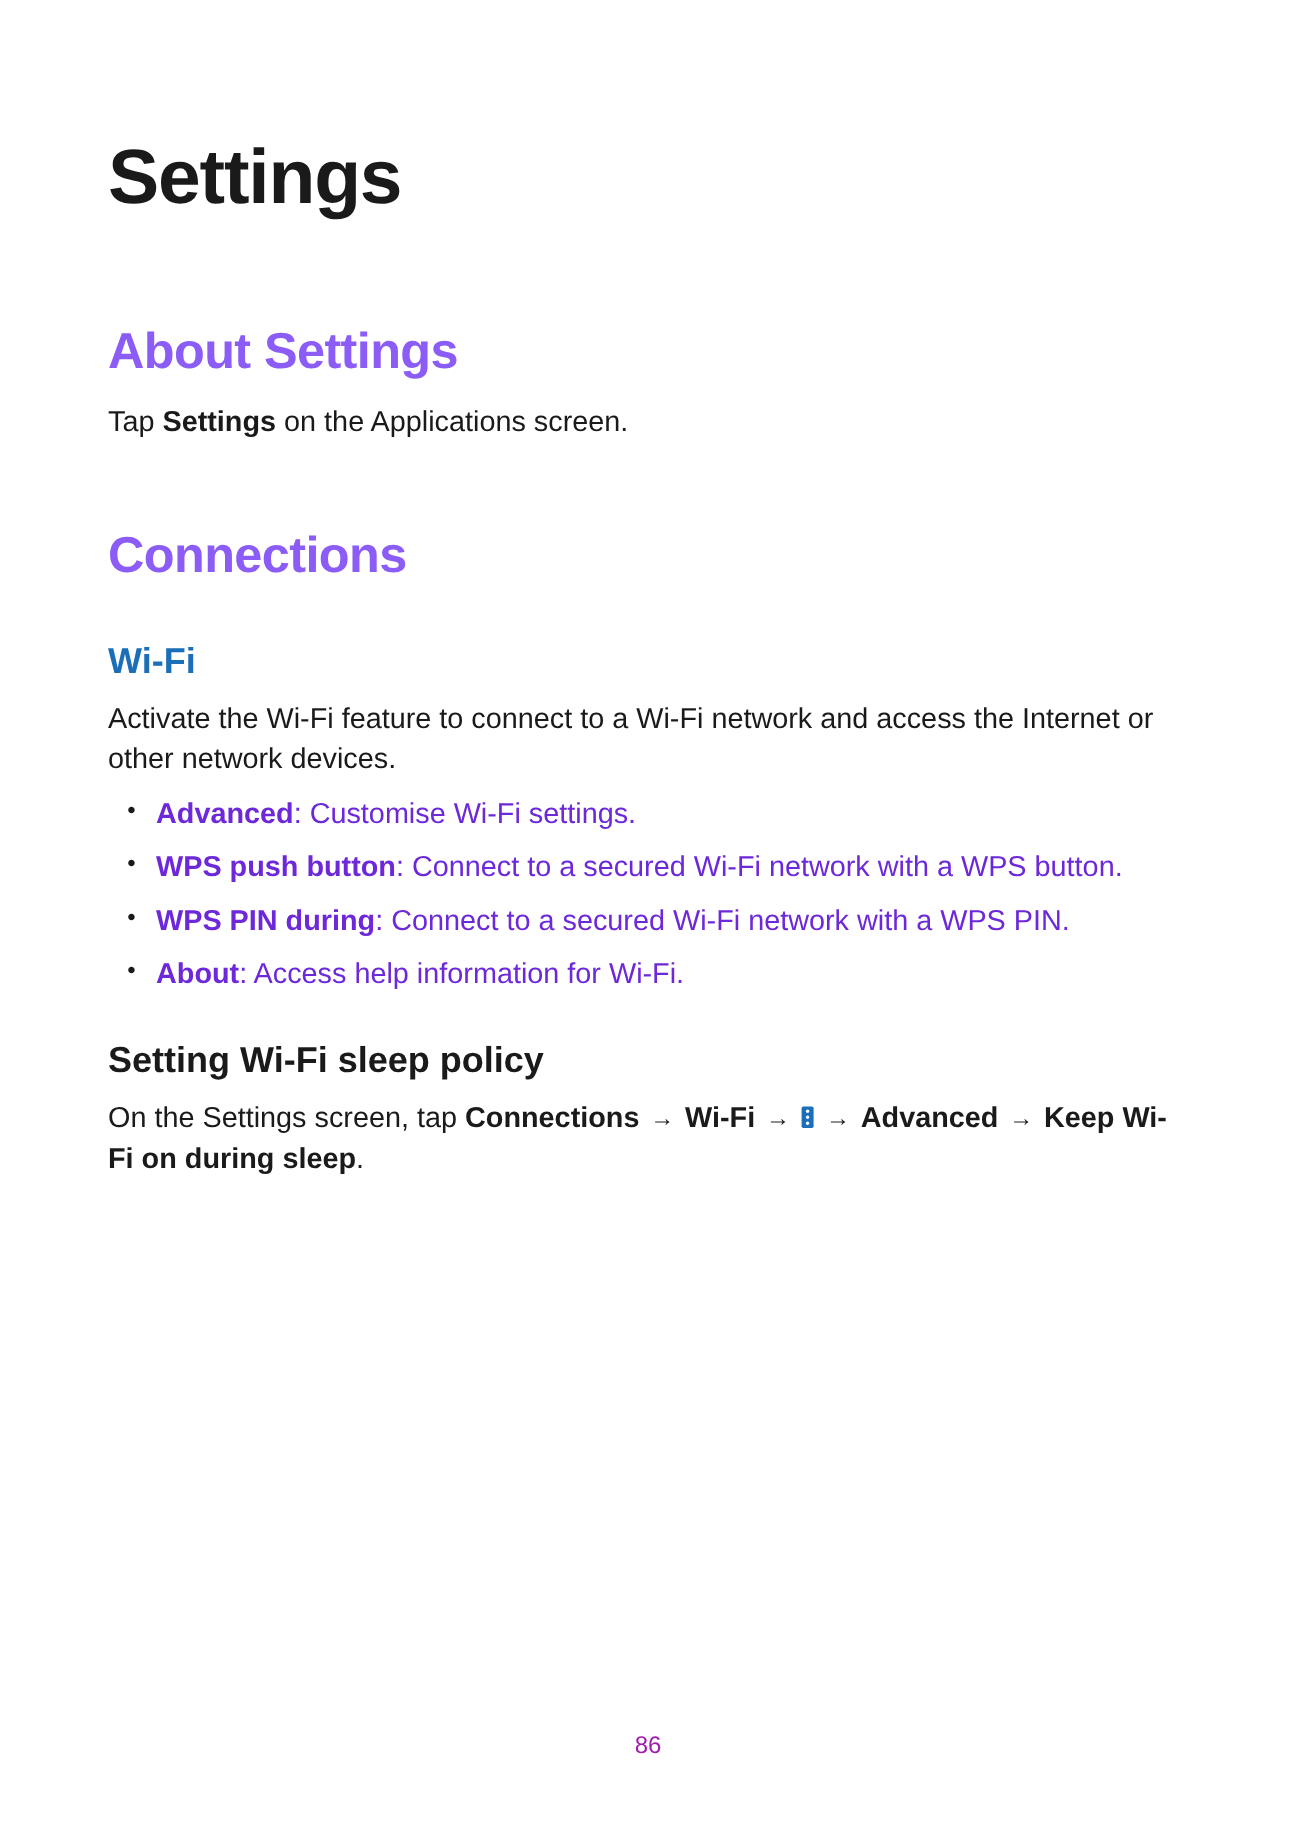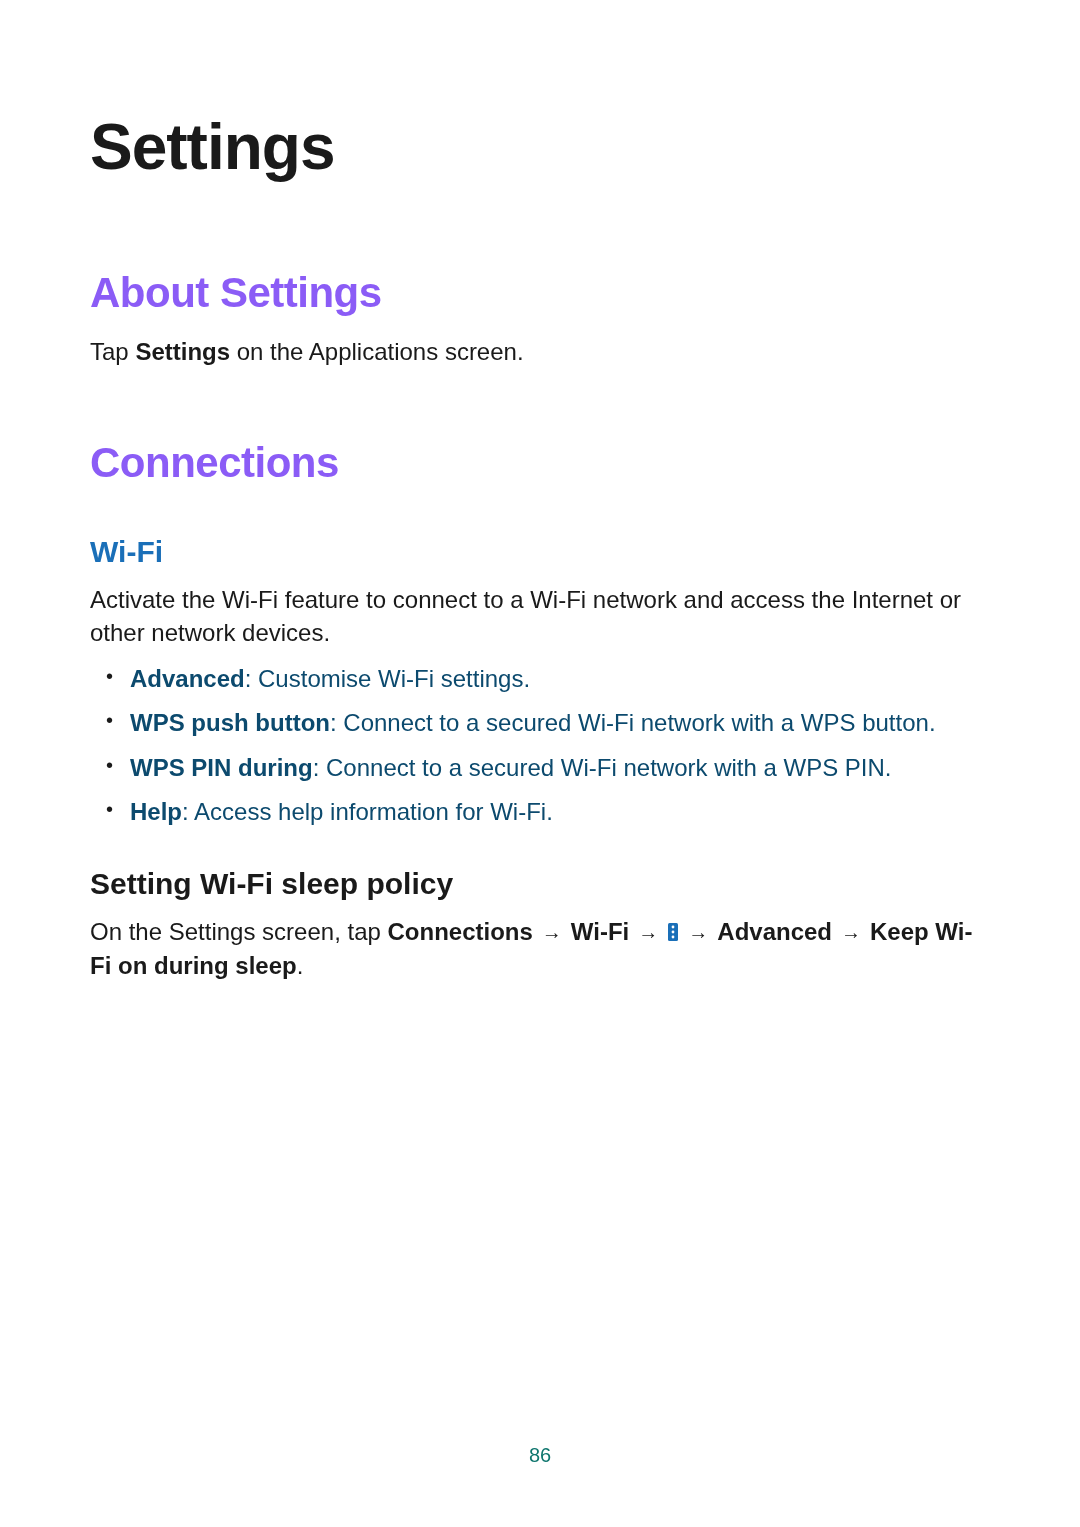--- a/index.html
+++ b/index.html
@@ -60,21 +60,21 @@
       font-weight: 700;
     }
     ul.bullet-list {
       list-style: none;
       padding-left: 40px;
       margin-top: 4px;
     }
     ul.bullet-list li {
       font-size: 24px;
       line-height: 1.6;
-      color: #0c4a6e;
+      color: #6d28d9;
       position: relative;
       margin-bottom: 6px;
     }
     ul.bullet-list li::before {
       content: "•";
       position: absolute;
       left: -24px;
       top: 0;
       font-size: 20px;
       color: #1a1a1a;
@@ -99,21 +99,21 @@
       font-size: 20px;
       vertical-align: 1px;
     }
     .page-number {
       position: absolute;
       bottom: 60px;
       left: 0;
       right: 0;
       text-align: center;
       font-size: 20px;
-      color: #0f766e;
+      color: #a21caf;
     }
   </style>
 </head>
 <body>
 
 <div class="page">
 
   <h1 class="chapter-title">Settings</h1>
 
   <h2 class="section-title">About Settings</h2>
@@ -138,21 +138,21 @@
     <li>
       <strong>Advanced</strong><span>: Customise Wi-Fi settings.</span>
     </li>
     <li>
       <strong>WPS push button</strong><span>: Connect to a secured Wi-Fi network with a WPS button.</span>
     </li>
     <li>
       <strong>WPS PIN during</strong><span>: Connect to a secured Wi-Fi network with a WPS PIN.</span>
     </li>
     <li>
-      <strong>Help</strong><span>: Access help information for Wi-Fi.</span>
+      <strong>About</strong><span>: Access help information for Wi-Fi.</span>
     </li>
   </ul>
 
   <div class="section-gap-sm"></div>
 
   <h4 class="subsub-title">Setting Wi-Fi sleep policy</h4>
 
   <p class="body-text inline-path">
     <span>On the Settings screen, tap </span><strong>Connections</strong><span class="arrow-sep">→</span><strong>Wi-Fi</strong><span class="arrow-sep">→</span><span class="more-icon"><svg width="12" height="20" viewBox="0 0 12 20">
           <rect x="1" y="1" width="10" height="18" rx="1.5" fill="#1a6fb8"></rect>

